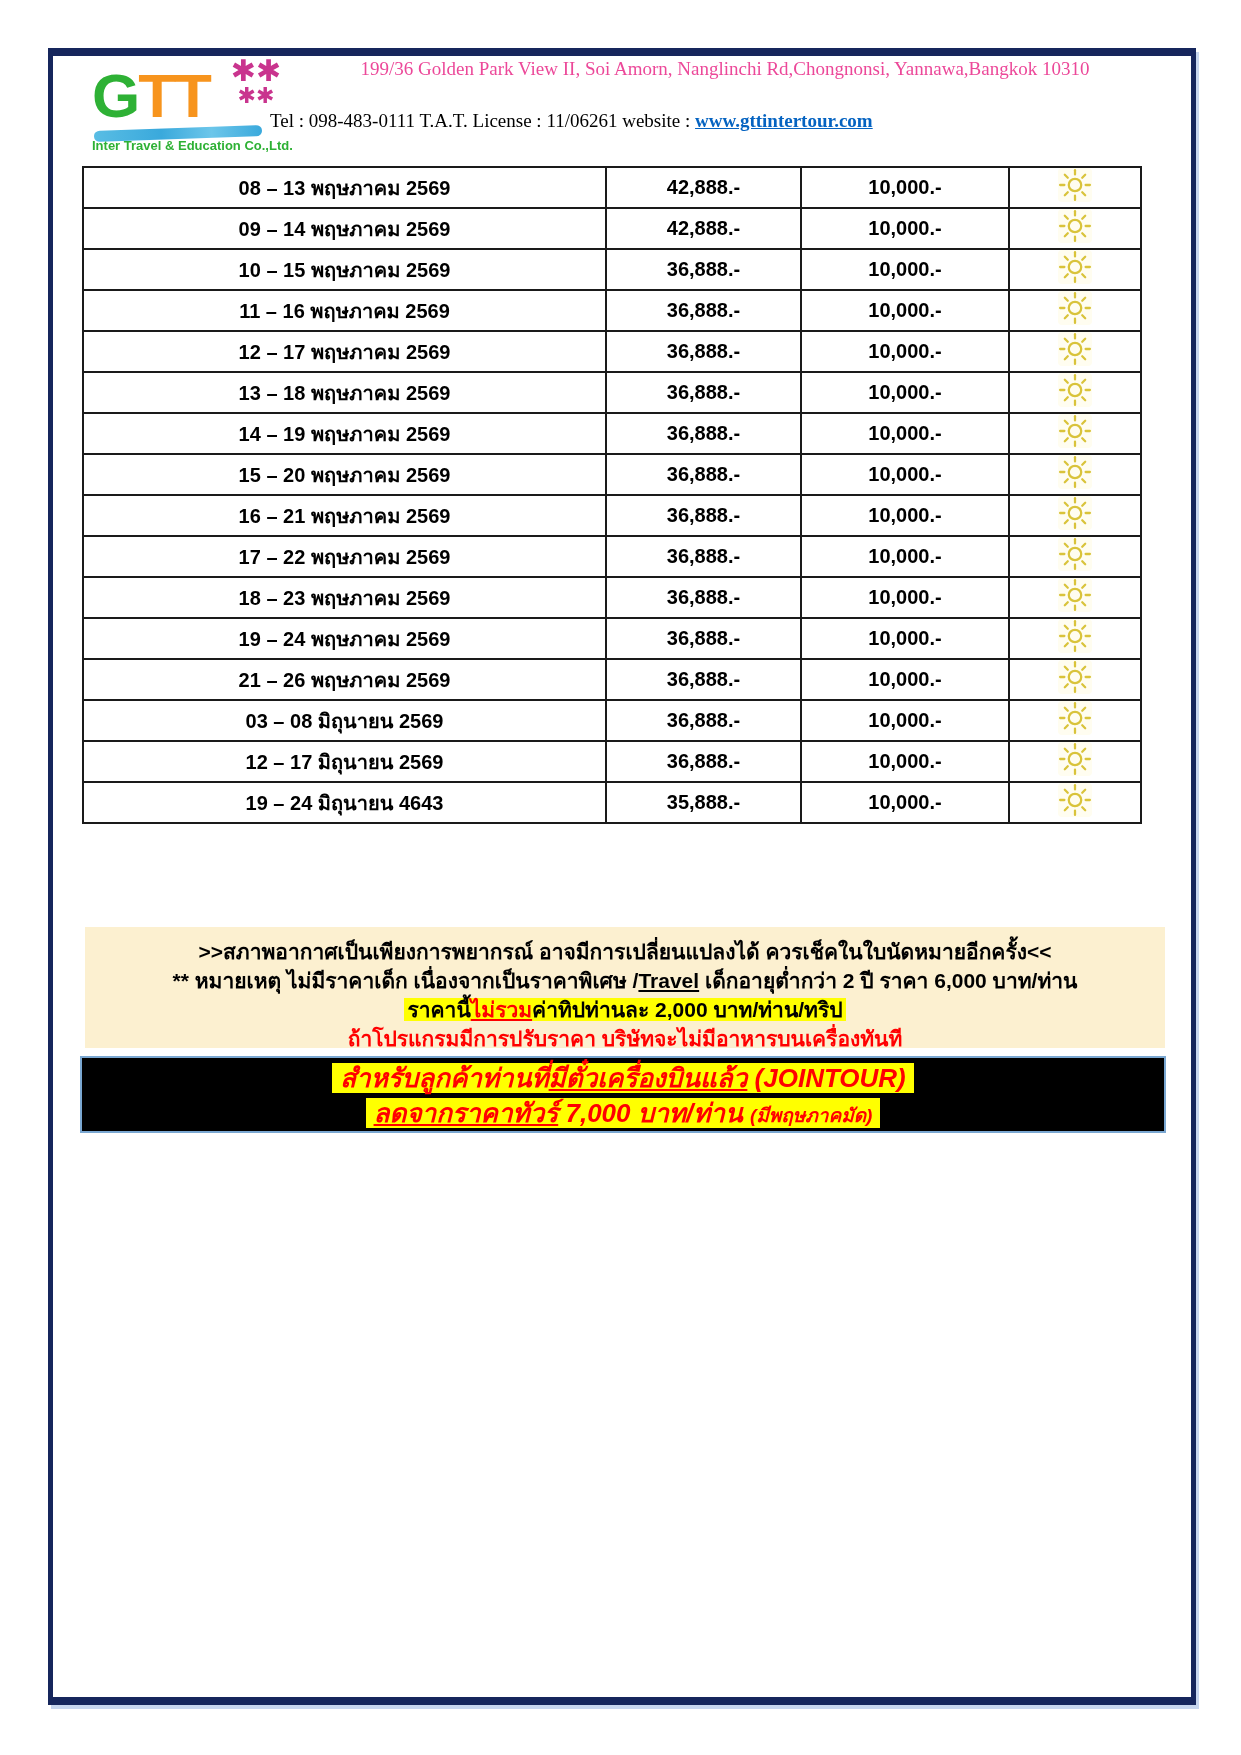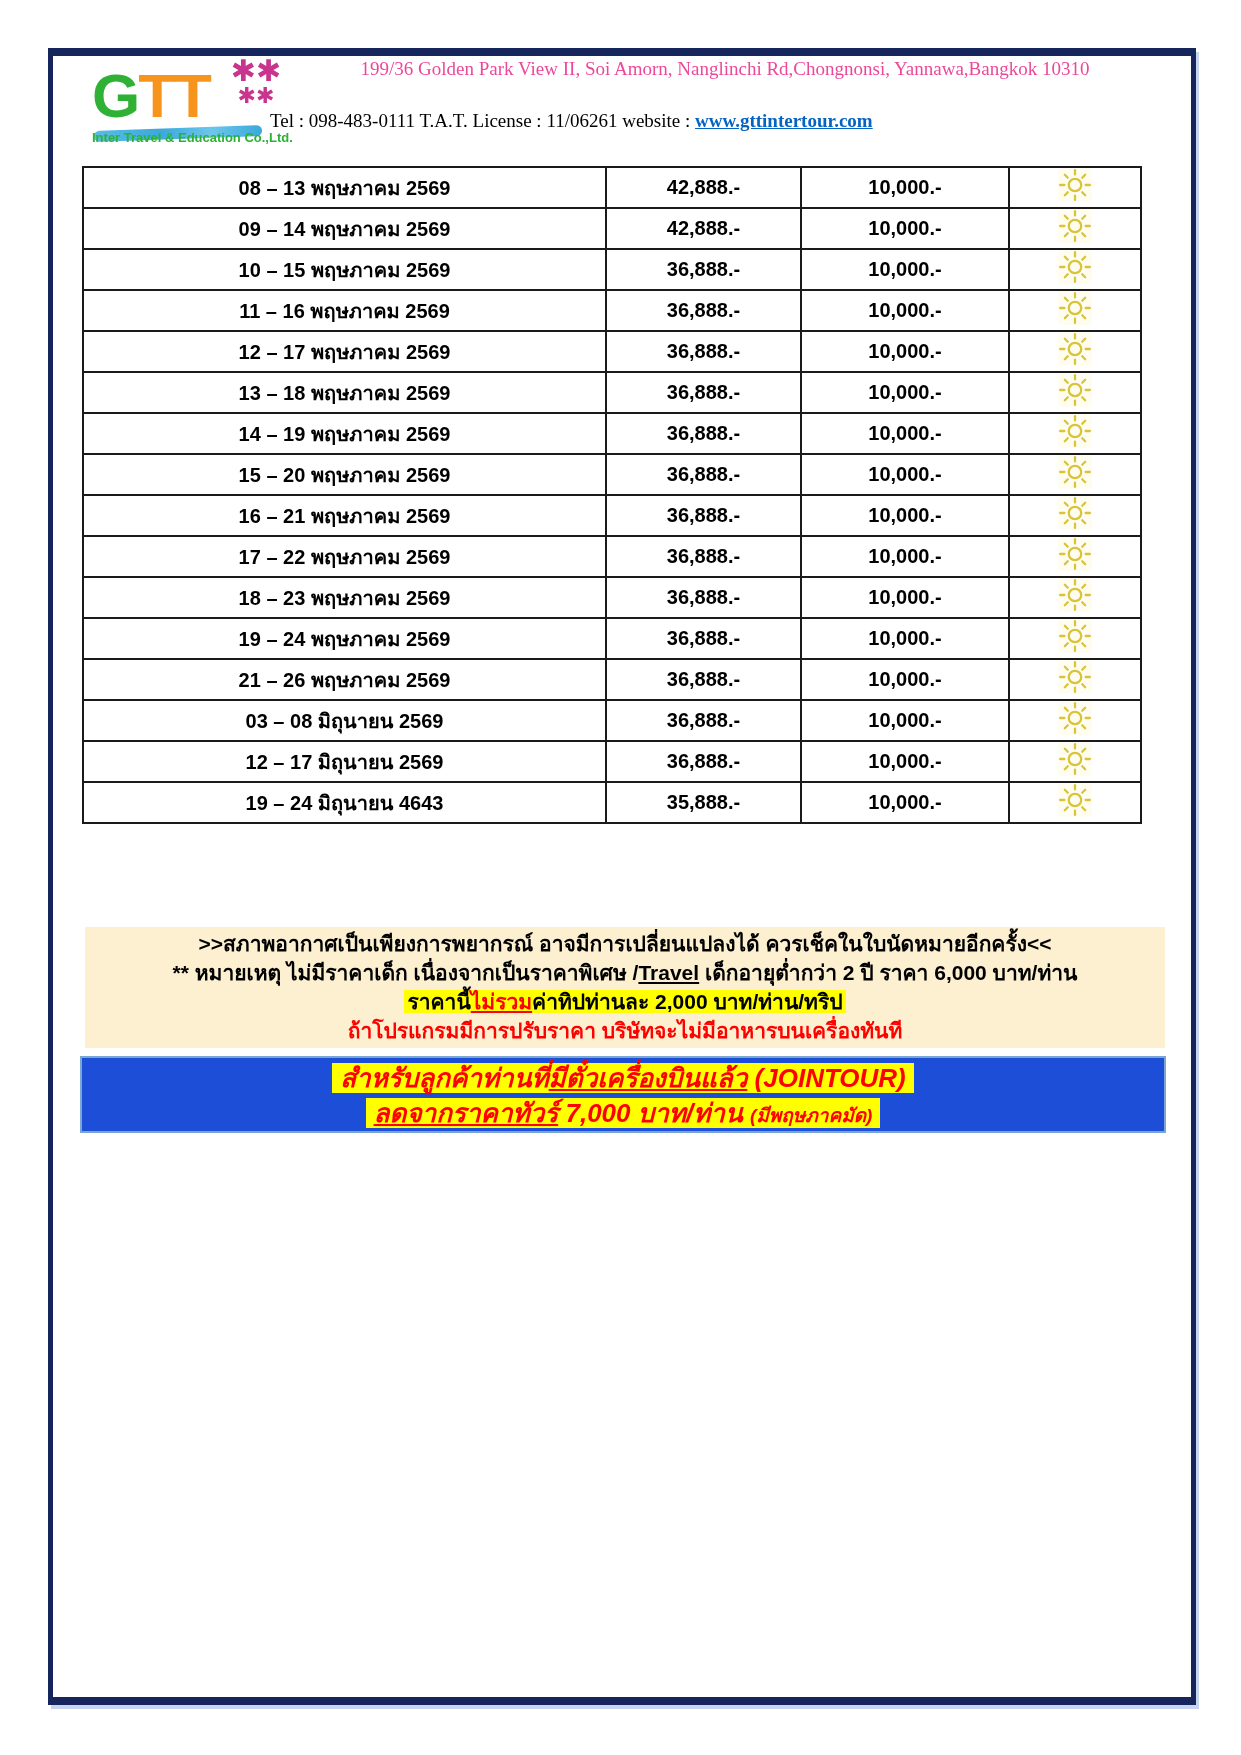--- a/index.html
+++ b/index.html
@@ -14,51 +14,51 @@
   
   .logo { position:absolute; left:92px; top:66px; width:180px; height:100px; }
   .logo-word { font-weight:bold; font-size:62px; line-height:60px; letter-spacing:-2px; font-family:"Liberation Sans",sans-serif; }
   .logo-g { color:#2eb135; }
   .logo-tt { color:#f7941d; }
   .logo-flowers { position:absolute; right:-12px; top:-6px; color:#c9348e; font-size:30px; line-height:22px; width:56px; text-align:center; }
   .logo-flowers .f2 { font-size:22px; }
   .brush { position:absolute; left:2px; top:62px; width:168px; height:11px;
            background:linear-gradient(90deg,#59bde4 0%,#3aa9dc 40%,#6cc6ea 70%,#3aa9dc 100%);
            border-radius:6px/5px; transform:rotate(-2deg); }
-  .company { position:absolute; left:0px; top:64px; color:#2eb135; font-weight:bold; font-size:13px; white-space:nowrap; }
+  .company { position:absolute; left:0px; top:72px; color:#2eb135; font-weight:bold; font-size:13px; white-space:nowrap; }
 
   .addr { position:absolute; left:270px; top:58px; width:910px; text-align:center;
           font-family:"Liberation Serif","DejaVu Serif",serif; font-size:19px; color:#ec4899; }
   .tel  { position:absolute; left:270px; top:110px; width:910px; text-align:left;
           font-family:"Liberation Serif","DejaVu Serif",serif; font-size:19px; color:#000; }
   .tel a { color:#0563c1; font-weight:bold; text-decoration:underline; }
 
   
   table.prices { position:absolute; left:82px; top:166px; width:1058px;
                  border-collapse:collapse; table-layout:fixed; }
   table.prices td { border:2px solid #1a1a1a; height:40px; text-align:center; vertical-align:middle;
                     font-weight:bold; font-size:20px; color:#000; background:#fff; }
   td.c-date { width:523px; }
   td.c-price { width:195px;margin-left:38px; }
   td.c-dep  { width:208px; }
   td.c-sun  { width:132px; }
   .sun-wrap { display:inline-block; width:34px; height:34px; background:#fffdf0; border-radius:4px; }
 
   
   .notes { position:absolute; left:85px; top:927px; width:1080px; height:121px;
-           background:#fcf0d0; text-align:center; padding-top:2px; }
+           background:#fcf0d0; text-align:center; padding-top:10px; }
   .notes .ln { font-size:21px; font-weight:bold; color:#000; line-height:29px; white-space:nowrap; }
   .notes .hl { background:#ffff00; padding:0 3px; }
   .notes .red { color:#ff0000; }
   .notes .u { text-decoration:underline; }
   .notes .ln4 { color:#ff0000; }
 
   
   .jointour { position:absolute; left:80px; top:1056px; width:1086px; height:77px;
-              background:#1d4ed8; border:2px solid #7aa7d1; text-align:center; padding-top:3px; }
+              background:#000000; border:2px solid #7aa7d1; text-align:center; padding-top:3px; }
   .jointour .jl { font-size:26px; font-weight:bold; font-style:italic; color:#ff0000; line-height:35px; white-space:nowrap; }
   .jointour .hl { background:#ffff00; padding:0 8px; }
   .jointour .u { text-decoration:underline; }
   .jointour .small { font-size:19px; }
 </style>
 </head>
 <body>
 
 <div class="page">
   <div class="frame"></div>

